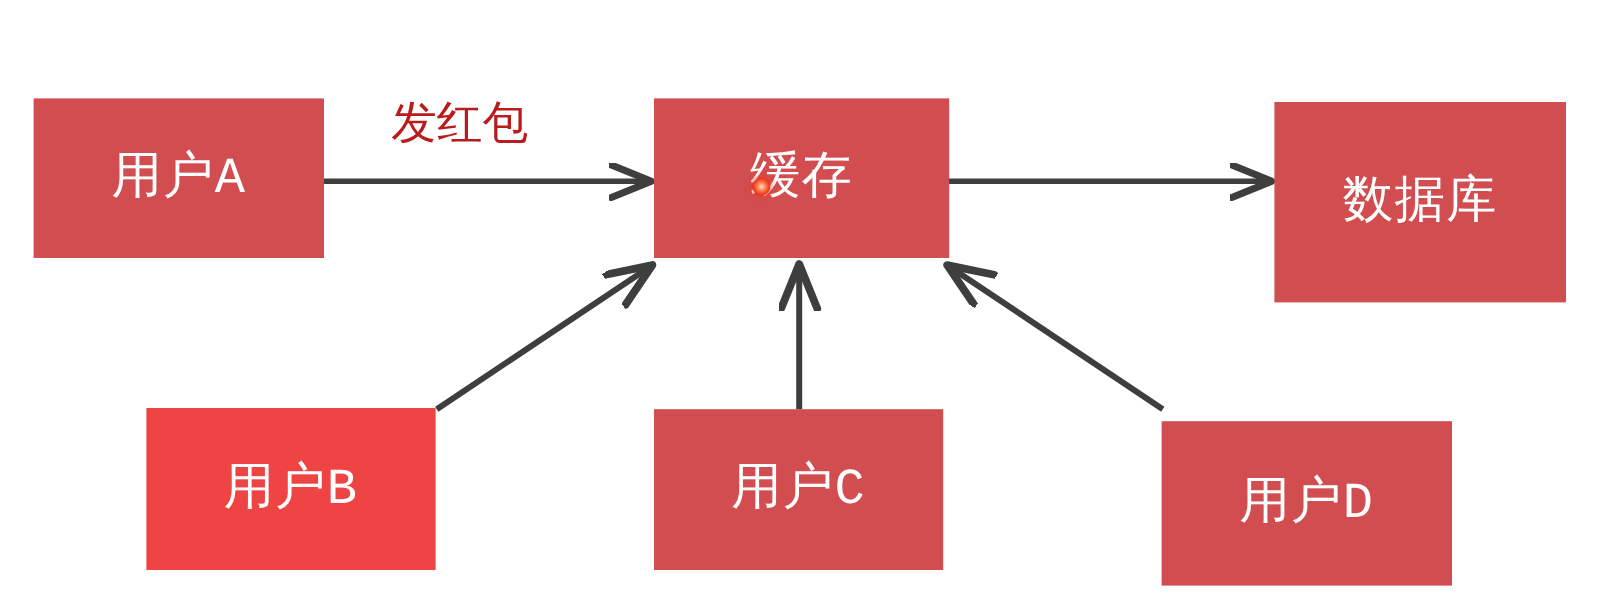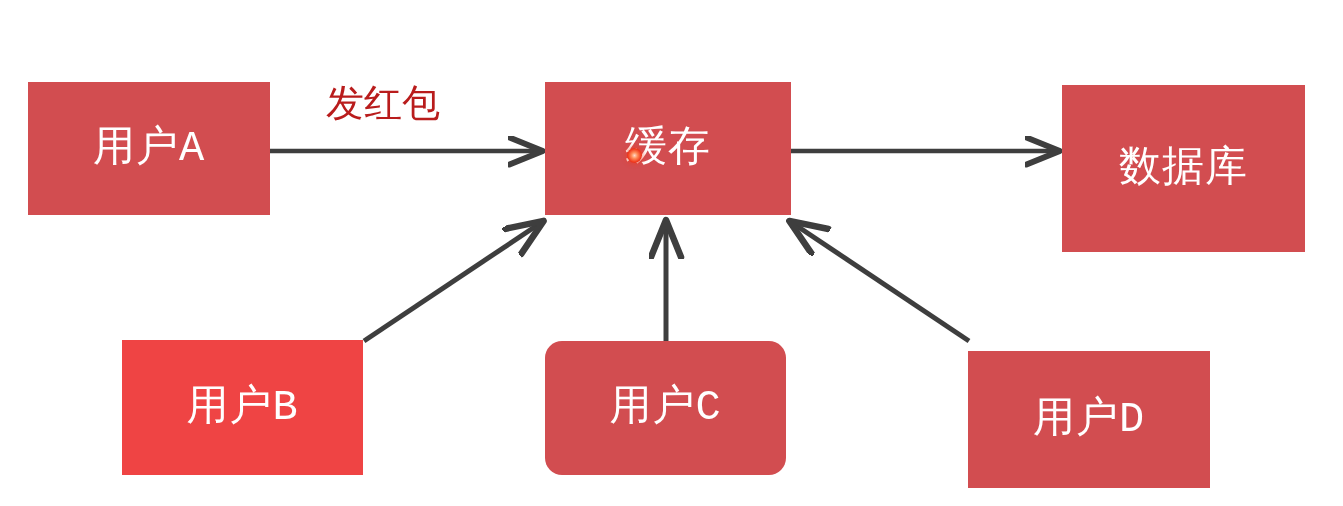--- a/index.html
+++ b/index.html
@@ -93,21 +93,21 @@
   </div>
 
   <div class="node" style="left:1062px; top:85px; width:243px; height:167px; background:#d24d50;">
     <span>数据库</span>
   </div>
 
   <div class="node" style="left:122px; top:340px; width:241px; height:135px; background:#ef4444;">
     <span>用户B</span>
   </div>
 
-  <div class="node" style="left:545px; top:341px; width:241px; height:134px; background:#d24d50;border-radius:17px;">
+  <div class="node" style="left:545px; top:341px; width:241px; height:134px; background:#d24d50;">
     <span>用户C</span>
   </div>
 
   <div class="node" style="left:968px; top:351px; width:242px; height:137px; background:#d24d50;">
     <span>用户D</span>
   </div>
 
   <div class="edge-label" style="left:326px; top:84px;">发红包</div>
 
 

